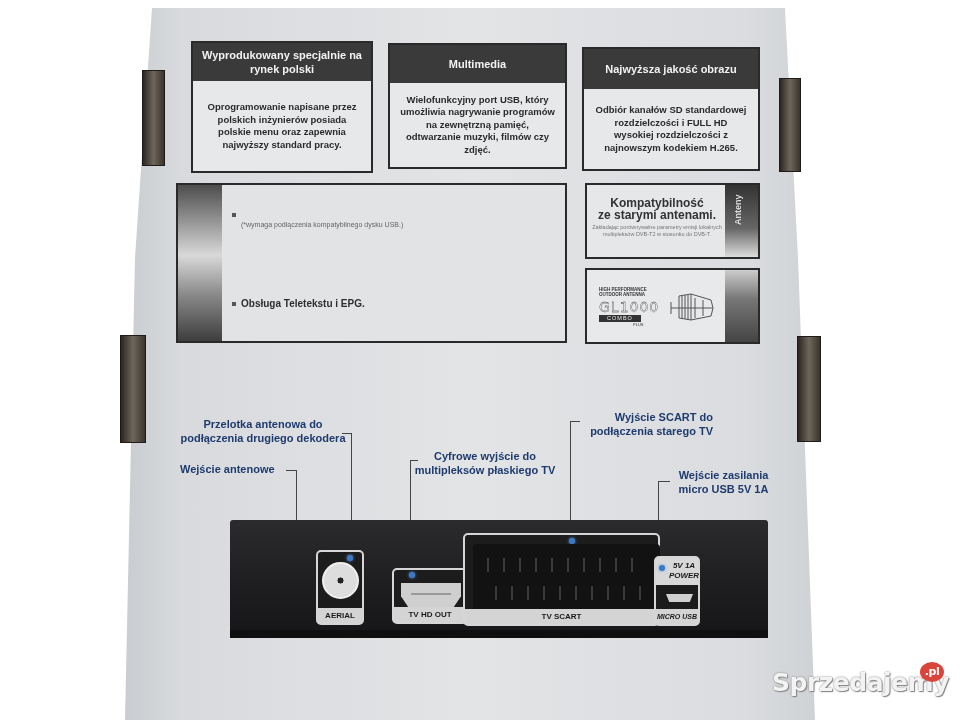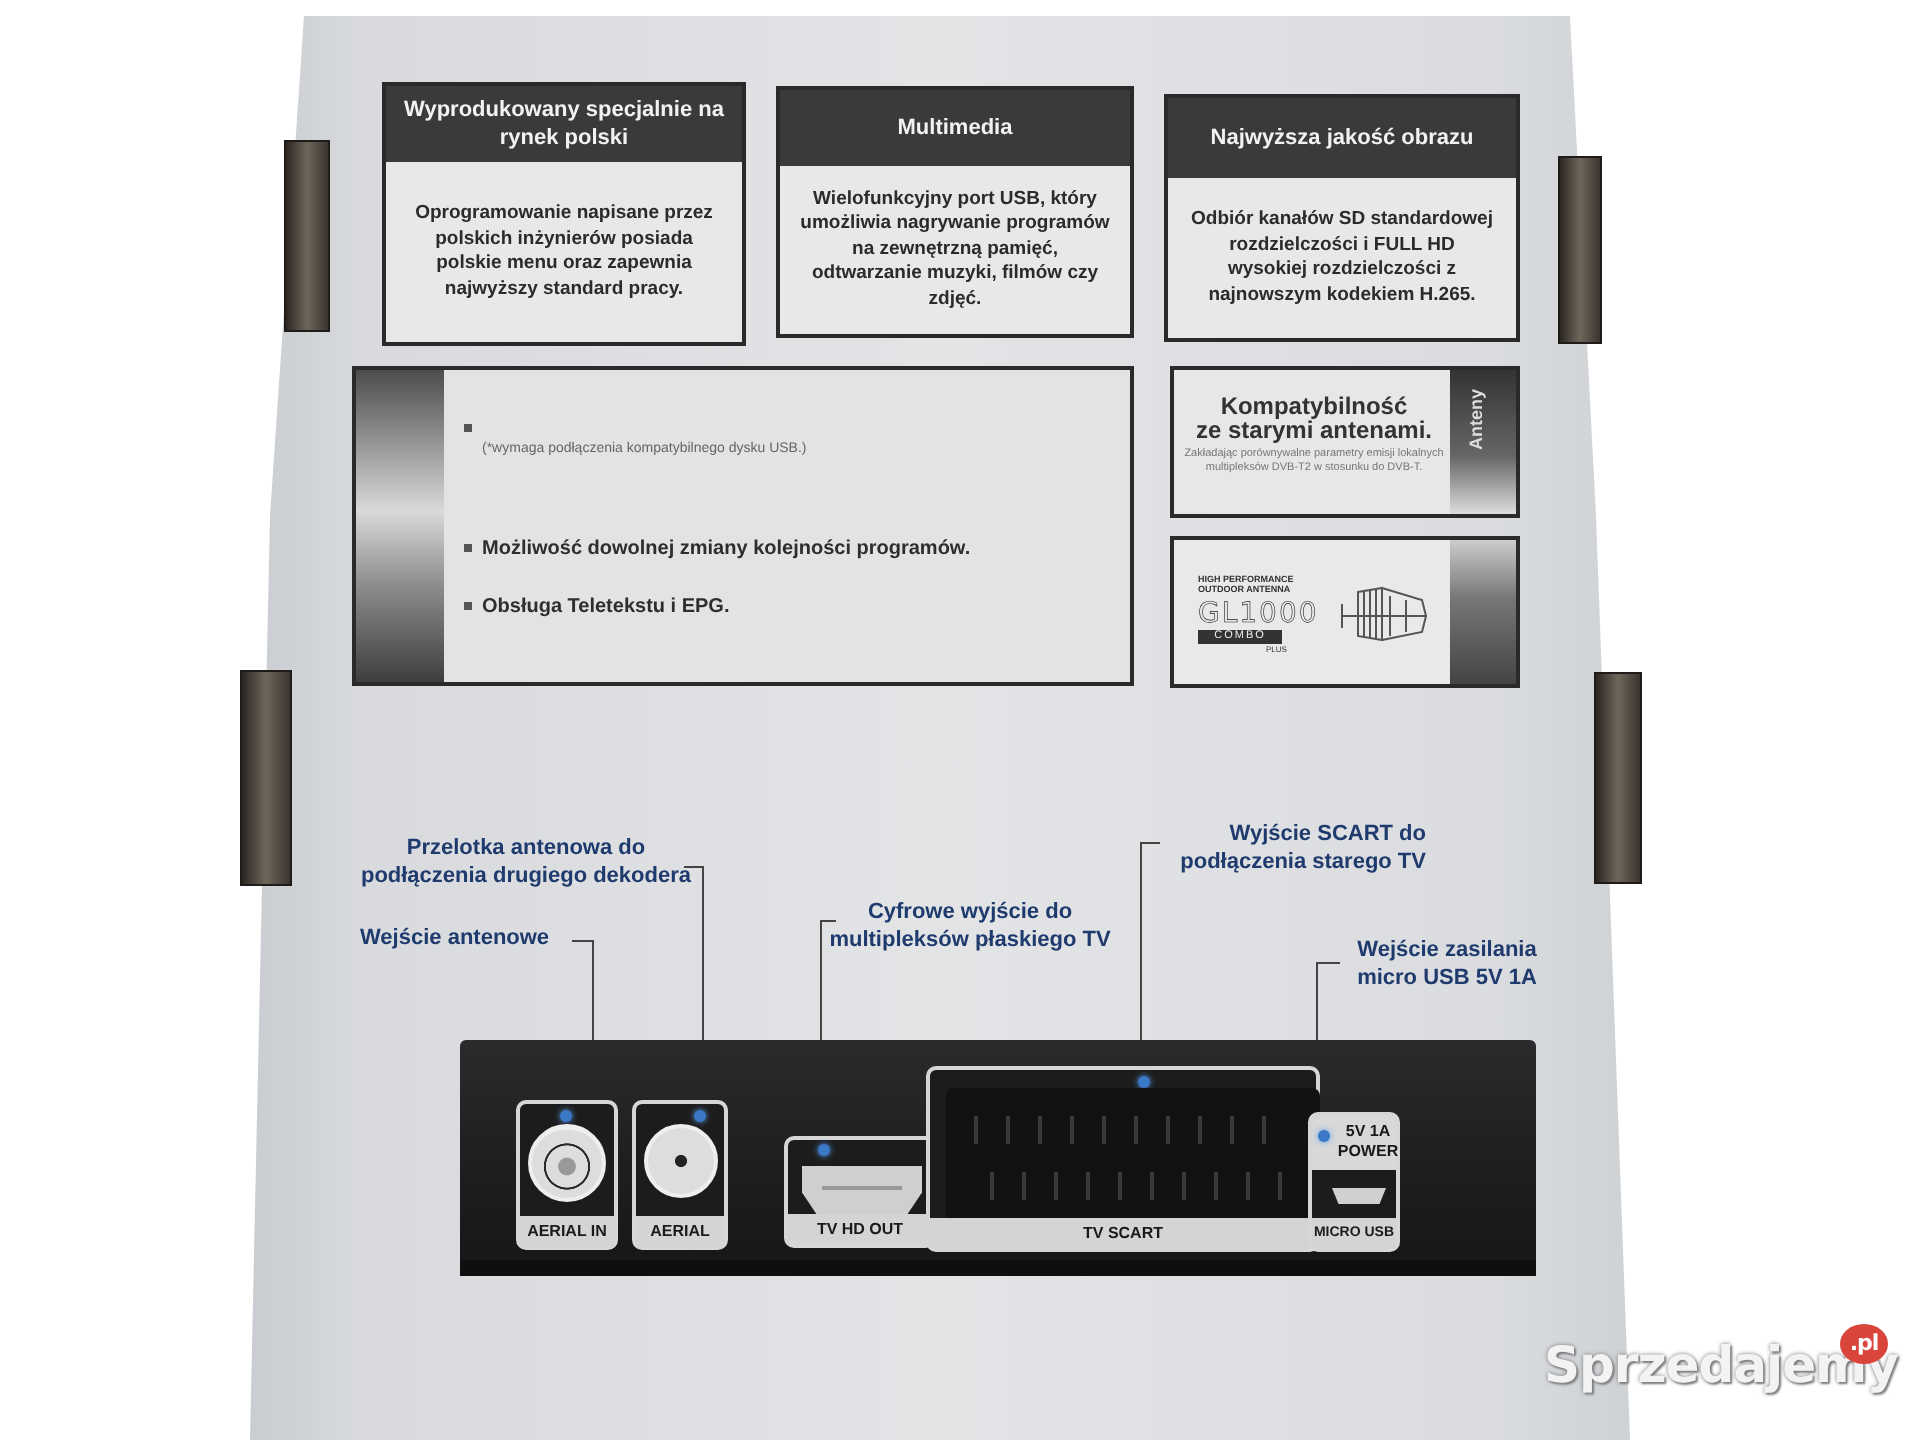--- a/index.html
+++ b/index.html
@@ -93,23 +93,20 @@
 <div class="card" style="left:582px;top:47px;width:178px;height:124px;">
   <div class="card-head" style="height:40px;">Najwyższa jakość obrazu</div>
   <div class="card-body" style="height:80px;">Odbiór kanałów SD standardowej rozdzielczości i FULL HD wysokiej rozdzielczości z najnowszym kodekiem H.265.</div>
 </div>
 
 <div class="features">
   <div class="strip"></div>
   <div class="feat" style="top:24px;">
     <span class="bullet"></span>
     <span class="note">(*wymaga podłączenia kompatybilnego dysku USB.)</span>
-  </div>
-  <div class="feat" style="top:84px;">
-    <span class="bullet"></span><span>Możliwość dowolnej zmiany kolejności programów.</span>
   </div>
   <div class="feat" style="top:113px;">
     <span class="bullet"></span><span>Obsługa Teletekstu i EPG.</span>
   </div>
 </div>
 
 <div class="compat">
   <div class="t">
     <span>Kompatybilność</span><br><span>ze starymi antenami.</span>
   </div>
@@ -164,25 +161,20 @@
 <div class="line" style="left:570px;top:421px;width:10px;height:1px;"></div>
 <div class="line" style="left:570px;top:421px;width:1px;height:118px;"></div>
 
 <div class="callout" style="left:676px;top:468px;width:95px;">
   <span>Wejście zasilania</span><br><span>micro USB 5V 1A</span>
 </div>
 <div class="line" style="left:658px;top:481px;width:12px;height:1px;"></div>
 <div class="line" style="left:658px;top:481px;width:1px;height:84px;"></div>
 
 <div class="device">
-  <div class="port" style="left:28px;top:30px;width:51px;height:75px;">
-    <div class="dot" style="left:20px;top:3px;"></div>
-    <div class="coax" style="left:4px;top:10px;width:39px;height:39px;background:radial-gradient(circle at 50% 55%, #999 0 16%, #ddd 18% 40%, #2a2a2a 41% 44%, #ddd 45% 70%, #f0f0f0 72%);"></div>
-    <div class="lbl">AERIAL IN</div>
-  </div>
   <div class="port" style="left:86px;top:30px;width:48px;height:75px;">
     <div class="dot" style="left:29px;top:3px;"></div>
     <div class="coax" style="left:4px;top:10px;width:37px;height:37px;background:radial-gradient(circle at 50% 50%, #222 0 12%, #ddd 14% 70%, #f0f0f0 72%);"></div>
     <div class="lbl">AERIAL OUT</div>
   </div>
   <div class="port" style="left:162px;top:48px;width:76px;height:56px;padding-left:44px;">
     <div class="dot" style="left:15px;top:2px;"></div>
     <div class="hdmi"></div>
     <div class="lbl">TV HD OUT</div>
   </div>
@@ -205,21 +197,21 @@
         <div class="pin" style="left:70px;top:42px;"></div>
       <div class="pin" style="left:86px;top:42px;"></div>
         <div class="pin" style="left:102px;top:42px;"></div>
       <div class="pin" style="left:118px;top:42px;"></div>
         <div class="pin" style="left:134px;top:42px;"></div>
       <div class="pin" style="left:150px;top:42px;"></div>
         <div class="pin" style="left:166px;top:42px;"></div>
     </div>
     <div class="lbl">TV SCART</div>
   </div>
-  <div class="port" style="left:424px;top:36px;width:46px;height:70px;background:#d8d8d8;">
+  <div class="port" style="left:424px;top:36px;width:46px;height:70px;background:#d8d8d8;font-style:italic;">
     <div class="dot" style="left:3px;top:7px;"></div>
     <div style="position:absolute;left:10px;top:3px;width:36px;text-align:center;font-size:8px;font-weight:bold;line-height:10px;color:#1a1a1a;">
       <span>5V 1A</span><br><span>POWER</span>
     </div>
     <div style="position:absolute;left:0;top:27px;width:100%;height:26px;background:#1c1c1c;">
       <div class="usb" style="top:9px;"></div>
     </div>
     <div class="lbl" style="font-size:7px;">MICRO USB</div>
   </div>
   <div class="bottom"></div>

